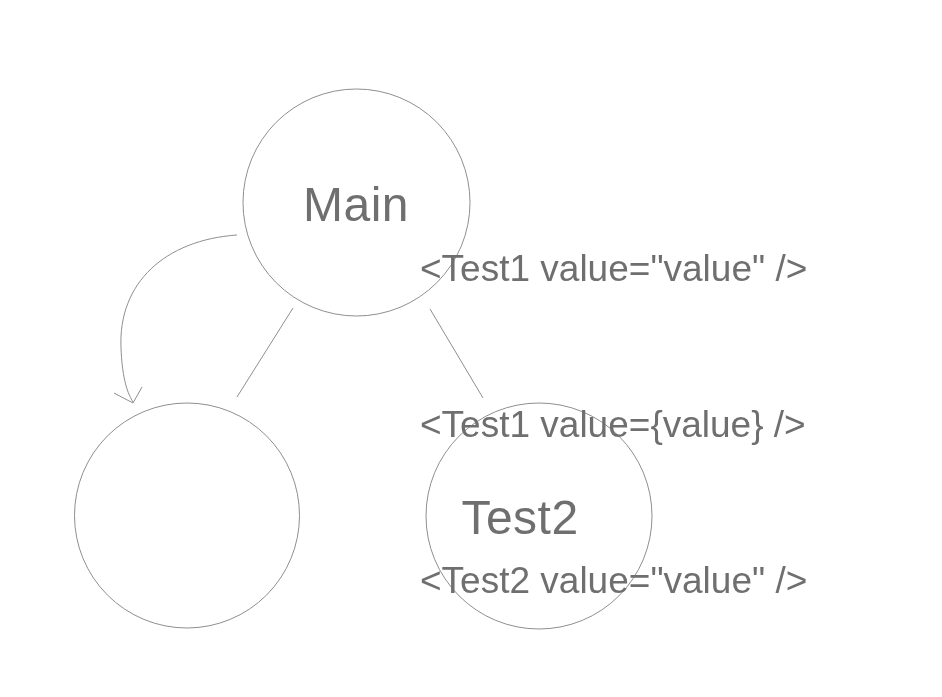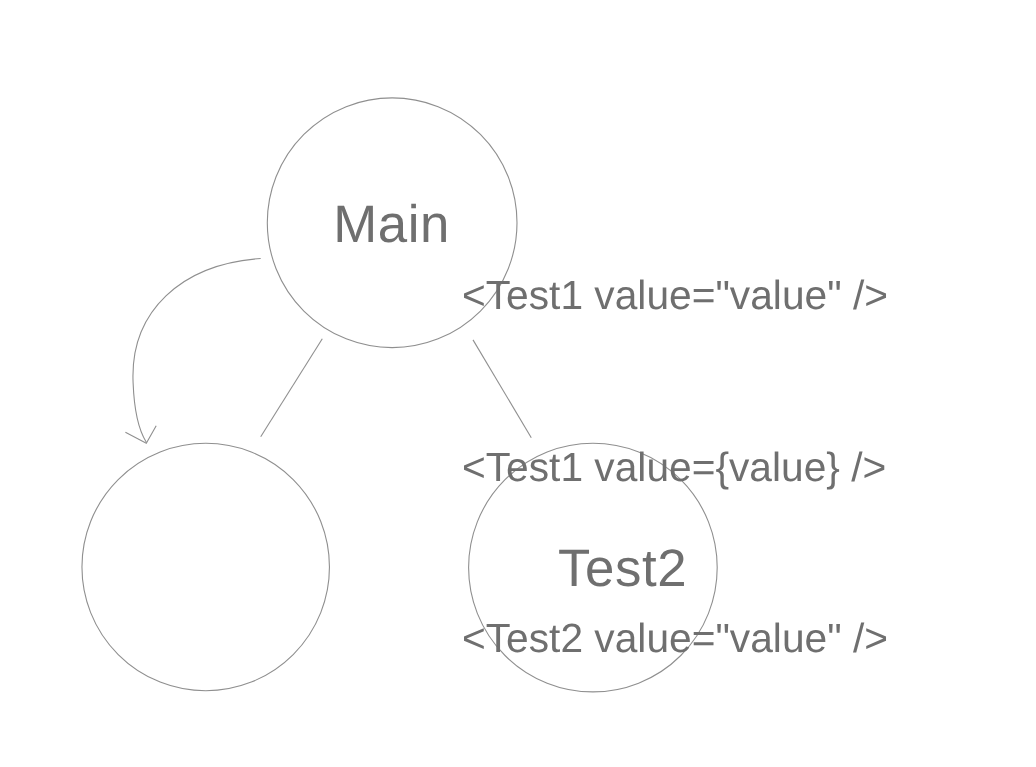--- a/index.html
+++ b/index.html
@@ -74,21 +74,21 @@
     <line class="connector" x1="430" y1="309" x2="483" y2="398" stroke="#8f8f8f"></line>
 
     <path class="connector" d="M 237 235 C 165 240, 118 283, 121 348 C 122 374, 126 391, 133 402" stroke="#8f8f8f"></path>
 
     <path class="connector" d="M 114 393 L 133 403 L 142 387" stroke="#8f8f8f"></path>
   </svg>
 
   <div class="node-label" style="left: 356px; top: 205px;">Main</div>
 
 
-  <div class="node-label" style="left: 566px; top: 518px;">Test2</div>
+  <div class="node-label" style="left: 520px; top: 518px;">Test2</div>
 
   <div class="code-block">
     <div class="code-line">&lt;Test1 value="value" /&gt;</div>
     <div class="code-line">&lt;Test1 value={value} /&gt;</div>
     <div class="code-line">&lt;Test2 value="value" /&gt;</div>
   </div>
 
 </div>
 
 </body></html>

